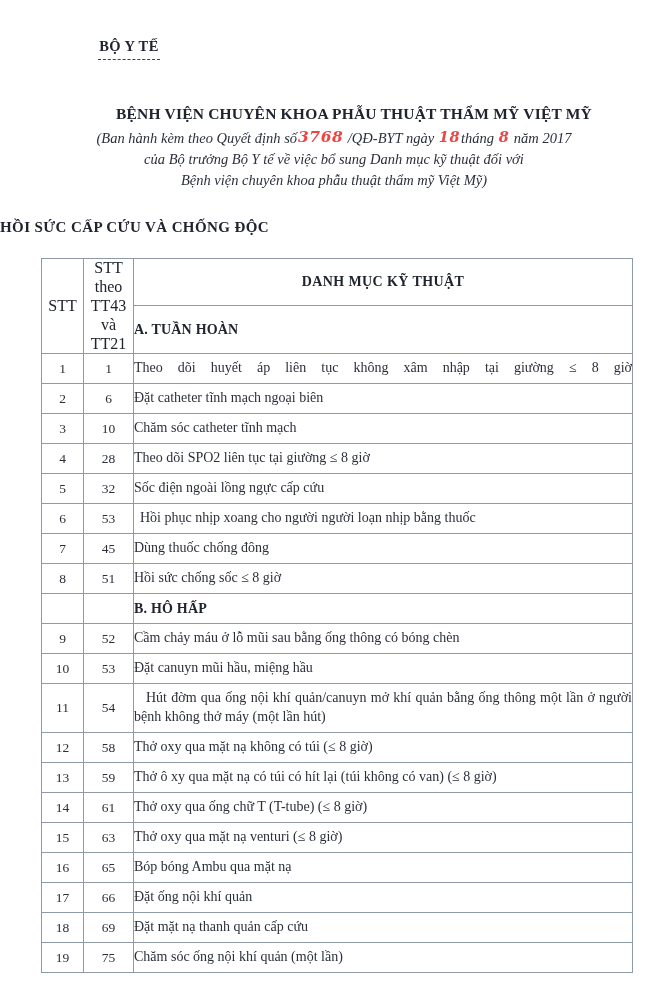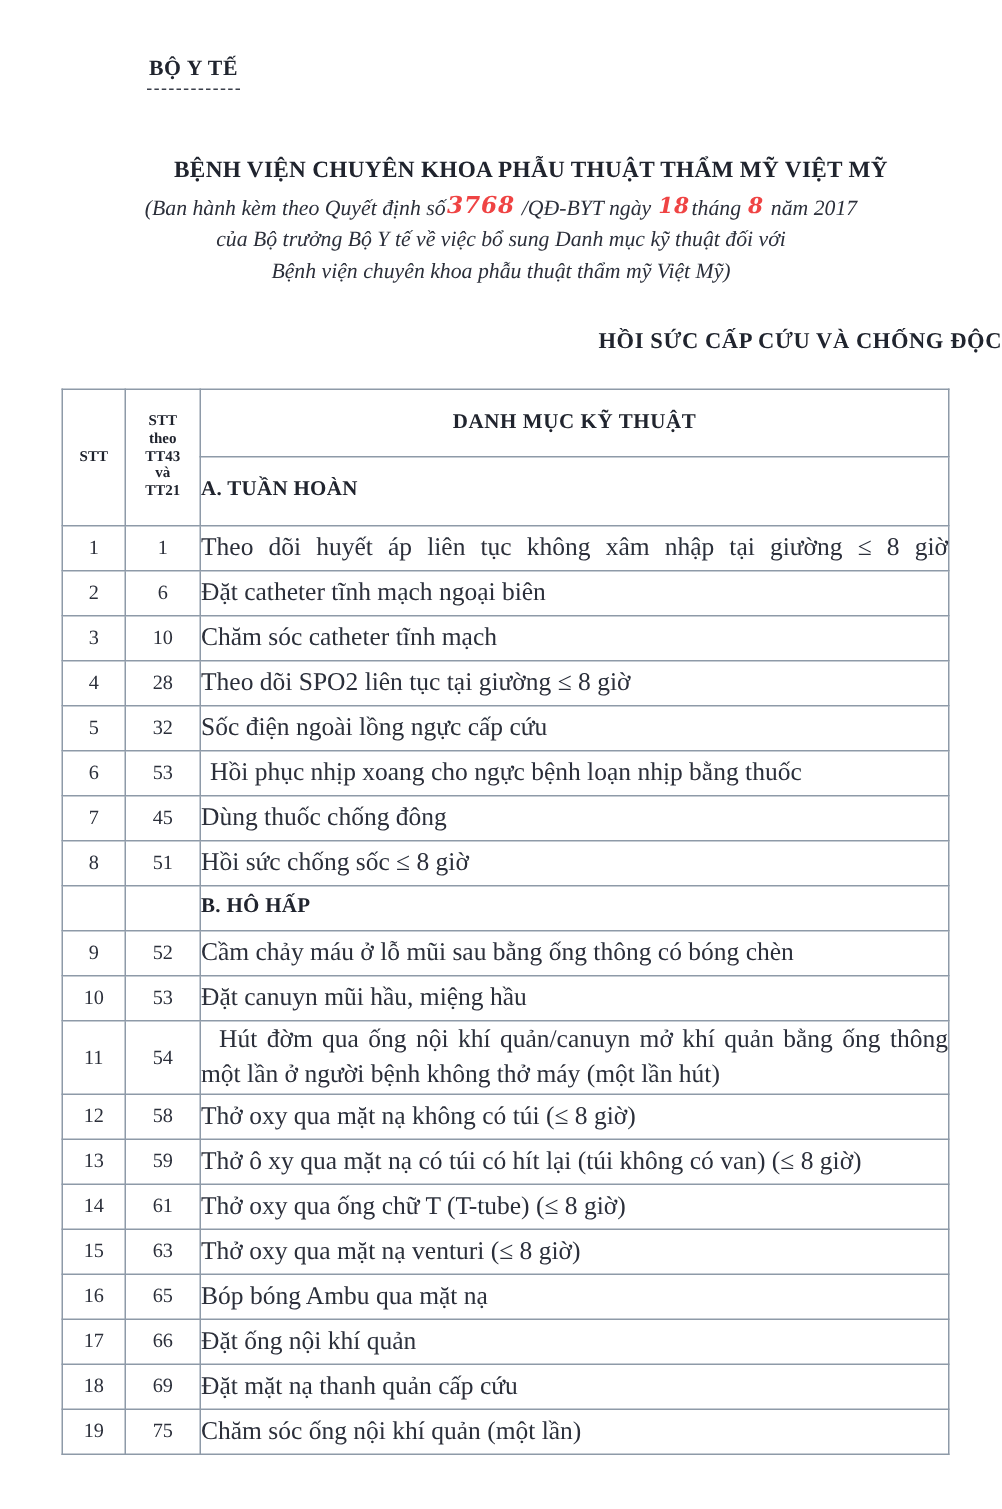--- a/index.html
+++ b/index.html
@@ -107,21 +107,21 @@
     position: relative;
     top: -1px;
   }
   .ink-sm {
     font-size: 14.5px;
   }
 
   
   .section-heading {
     margin-top: 28px;
-    text-align: right;
+    text-align: left;
     font-size: 15px;
     font-weight: bold;
     letter-spacing: 0.4px;
     color: #20242e;
   }
 
   
   .tbl-wrap {
     margin-top: 22px;
     padding-left: 41px;
@@ -137,22 +137,22 @@
   table.dm td, table.dm th {
     border: 1px solid #8e9aa8;
     padding: 0;
     vertical-align: middle;
   }
   col.c-stt   { width: 42px; }
   col.c-stt43 { width: 50px; }
   col.c-name  { width: 499px; }
 
   th.h-stt, th.h-stt43 {
-    font-weight: bold;
-    font-size: 10px;
+    font-weight: normal;
+    font-size: 16px;
     text-align: center;
     line-height: 1.18;
     color: #20242e;
     padding: 3px 1px;
   }
   th.h-name {
     font-weight: bold;
     font-size: 14px;
     letter-spacing: 0.4px;
     text-align: center;
@@ -170,21 +170,21 @@
   }
   td.blank-cell { height: 29px; }
 
   td.num {
     text-align: center;
     font-size: 13.5px;
     height: 29px;
   }
   td.name {
     padding: 2px 5px 2px 6px;
-    font-size: 17px;
+    font-size: 14px;
     line-height: 1.35;
     text-align: left;
     margin-left: 13px;
   }
   td.name.just {
     text-align: justify;
     text-align-last: justify;
   }
   td.name.two-line {
     height: 48px;
@@ -266,21 +266,21 @@
           <td class="name">Theo dõi SPO2 liên tục tại giường ≤ 8 giờ</td>
         </tr>
         <tr>
           <td class="num">5</td>
           <td class="num">32</td>
           <td class="name">Sốc điện ngoài lồng ngực cấp cứu</td>
         </tr>
         <tr>
           <td class="num">6</td>
           <td class="num">53</td>
-          <td class="name lead-space">Hồi phục nhịp xoang  cho ngực bệnh loạn  nhịp bằng thuốc</td>
+          <td class="name lead-space">Hồi phục nhịp xoang  cho người người loạn  nhịp bằng thuốc</td>
         </tr>
         <tr>
           <td class="num">7</td>
           <td class="num">45</td>
           <td class="name">Dùng thuốc chống đông</td>
         </tr>
         <tr>
           <td class="num">8</td>
           <td class="num">51</td>
           <td class="name">Hồi sức chống sốc ≤ 8 giờ</td>

